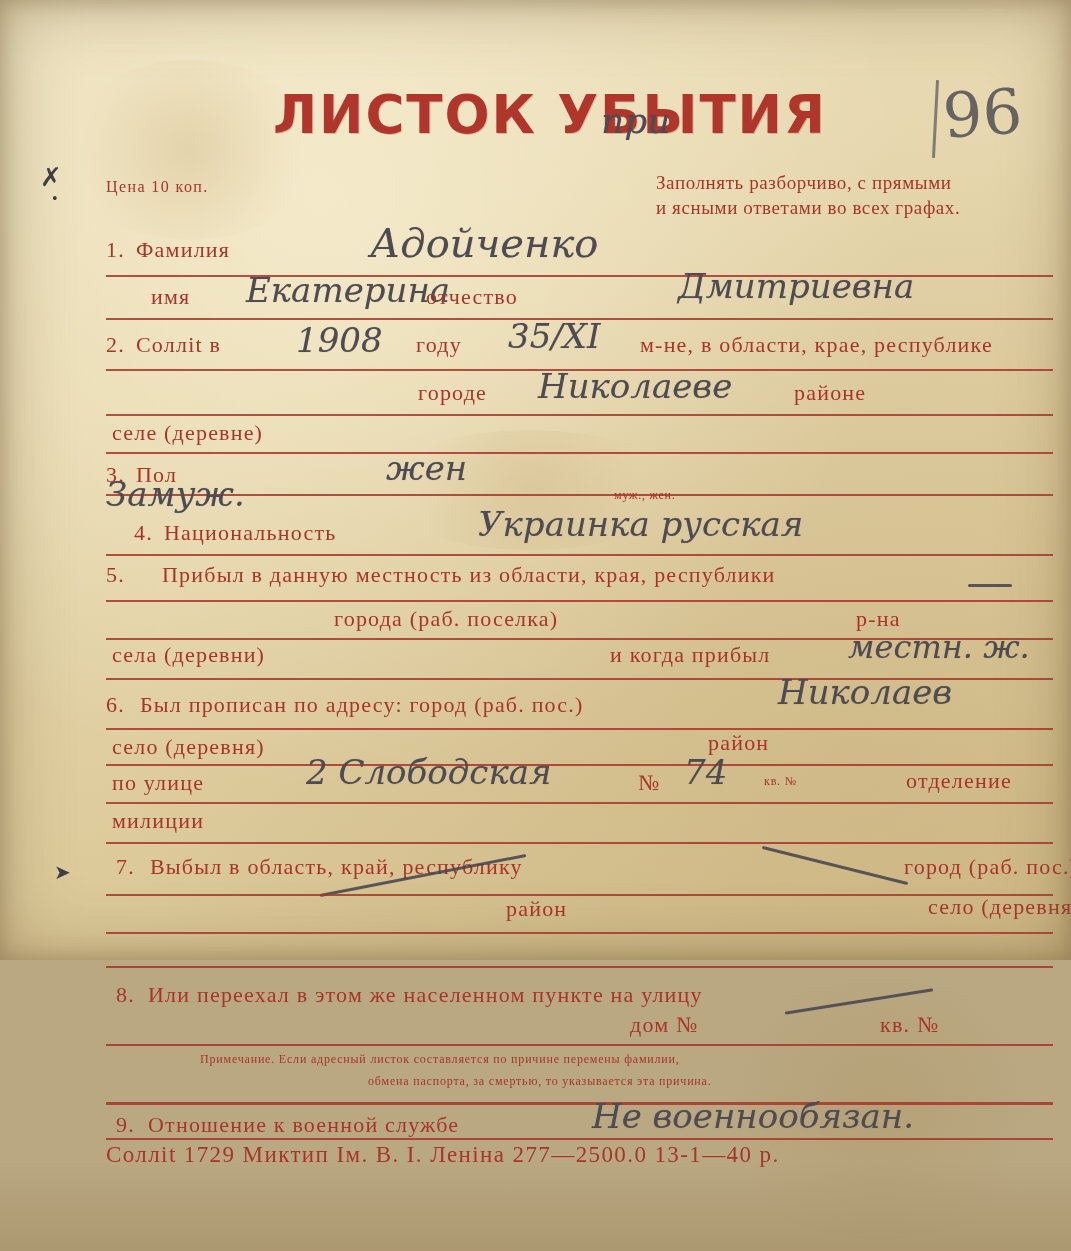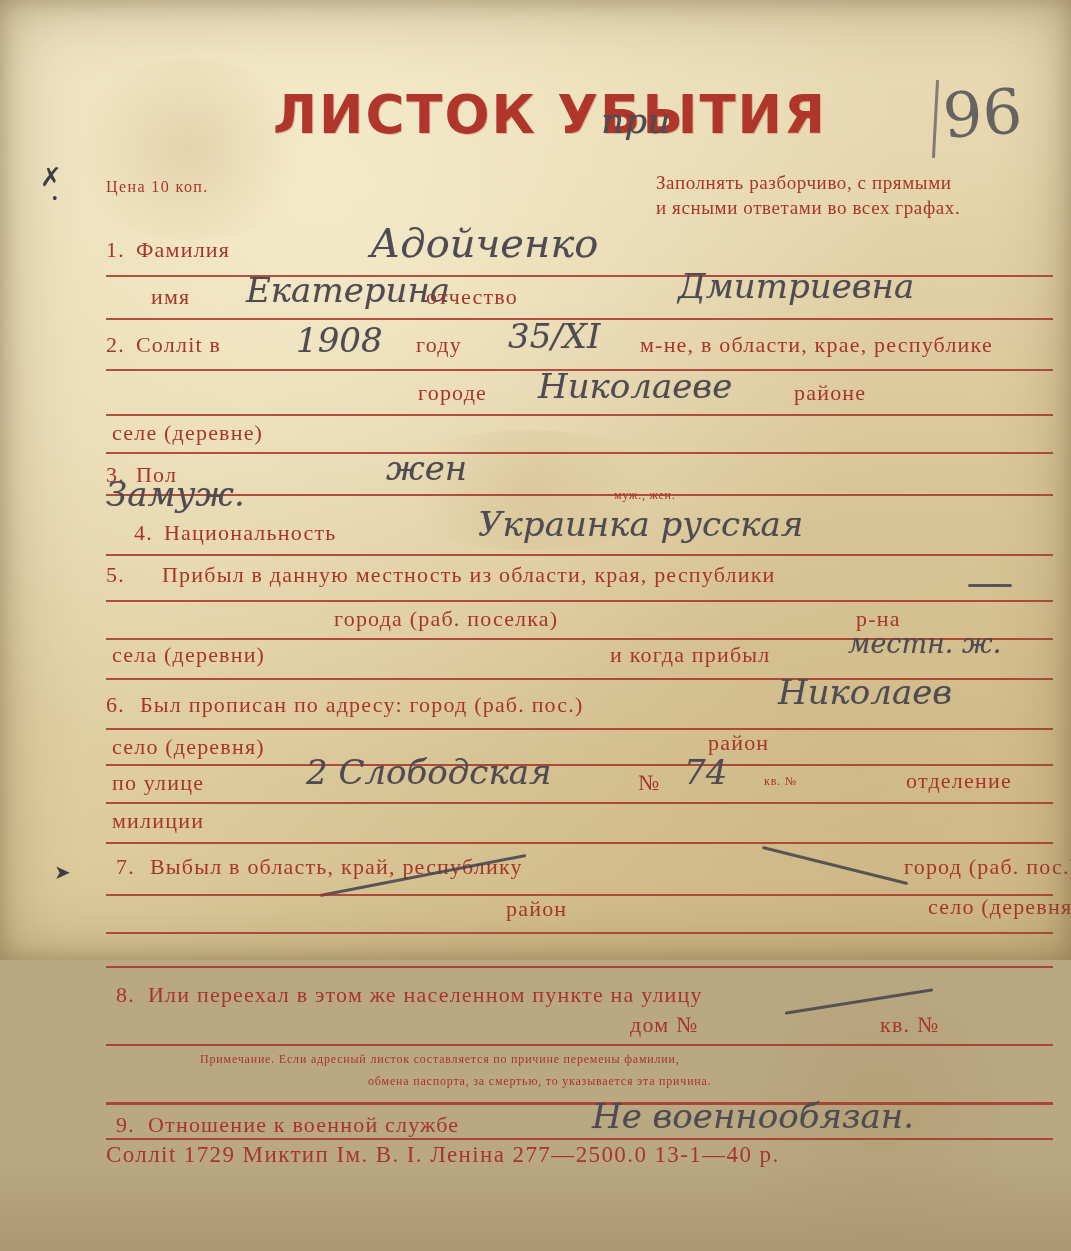--- a/index.html
+++ b/index.html
@@ -128,21 +128,21 @@
   .hand {
     position: absolute;
     font-family: "DejaVu Serif", serif;
     font-style: italic;
     color: #4e4b52;
     white-space: nowrap;
     text-shadow: 0 0 1px rgba(70,65,75,0.25);
   }
   .hand.big { font-size: 40px; }
   .hand.mid { font-size: 34px; }
-  .hand.sml { font-size: 27px; }
+  .hand.sml { font-size: 32px; }
 
   
   .pen {
     position: absolute;
     background: #44424b;
     height: 3px;
     opacity: .85;
     border-radius: 2px;
   }
 

